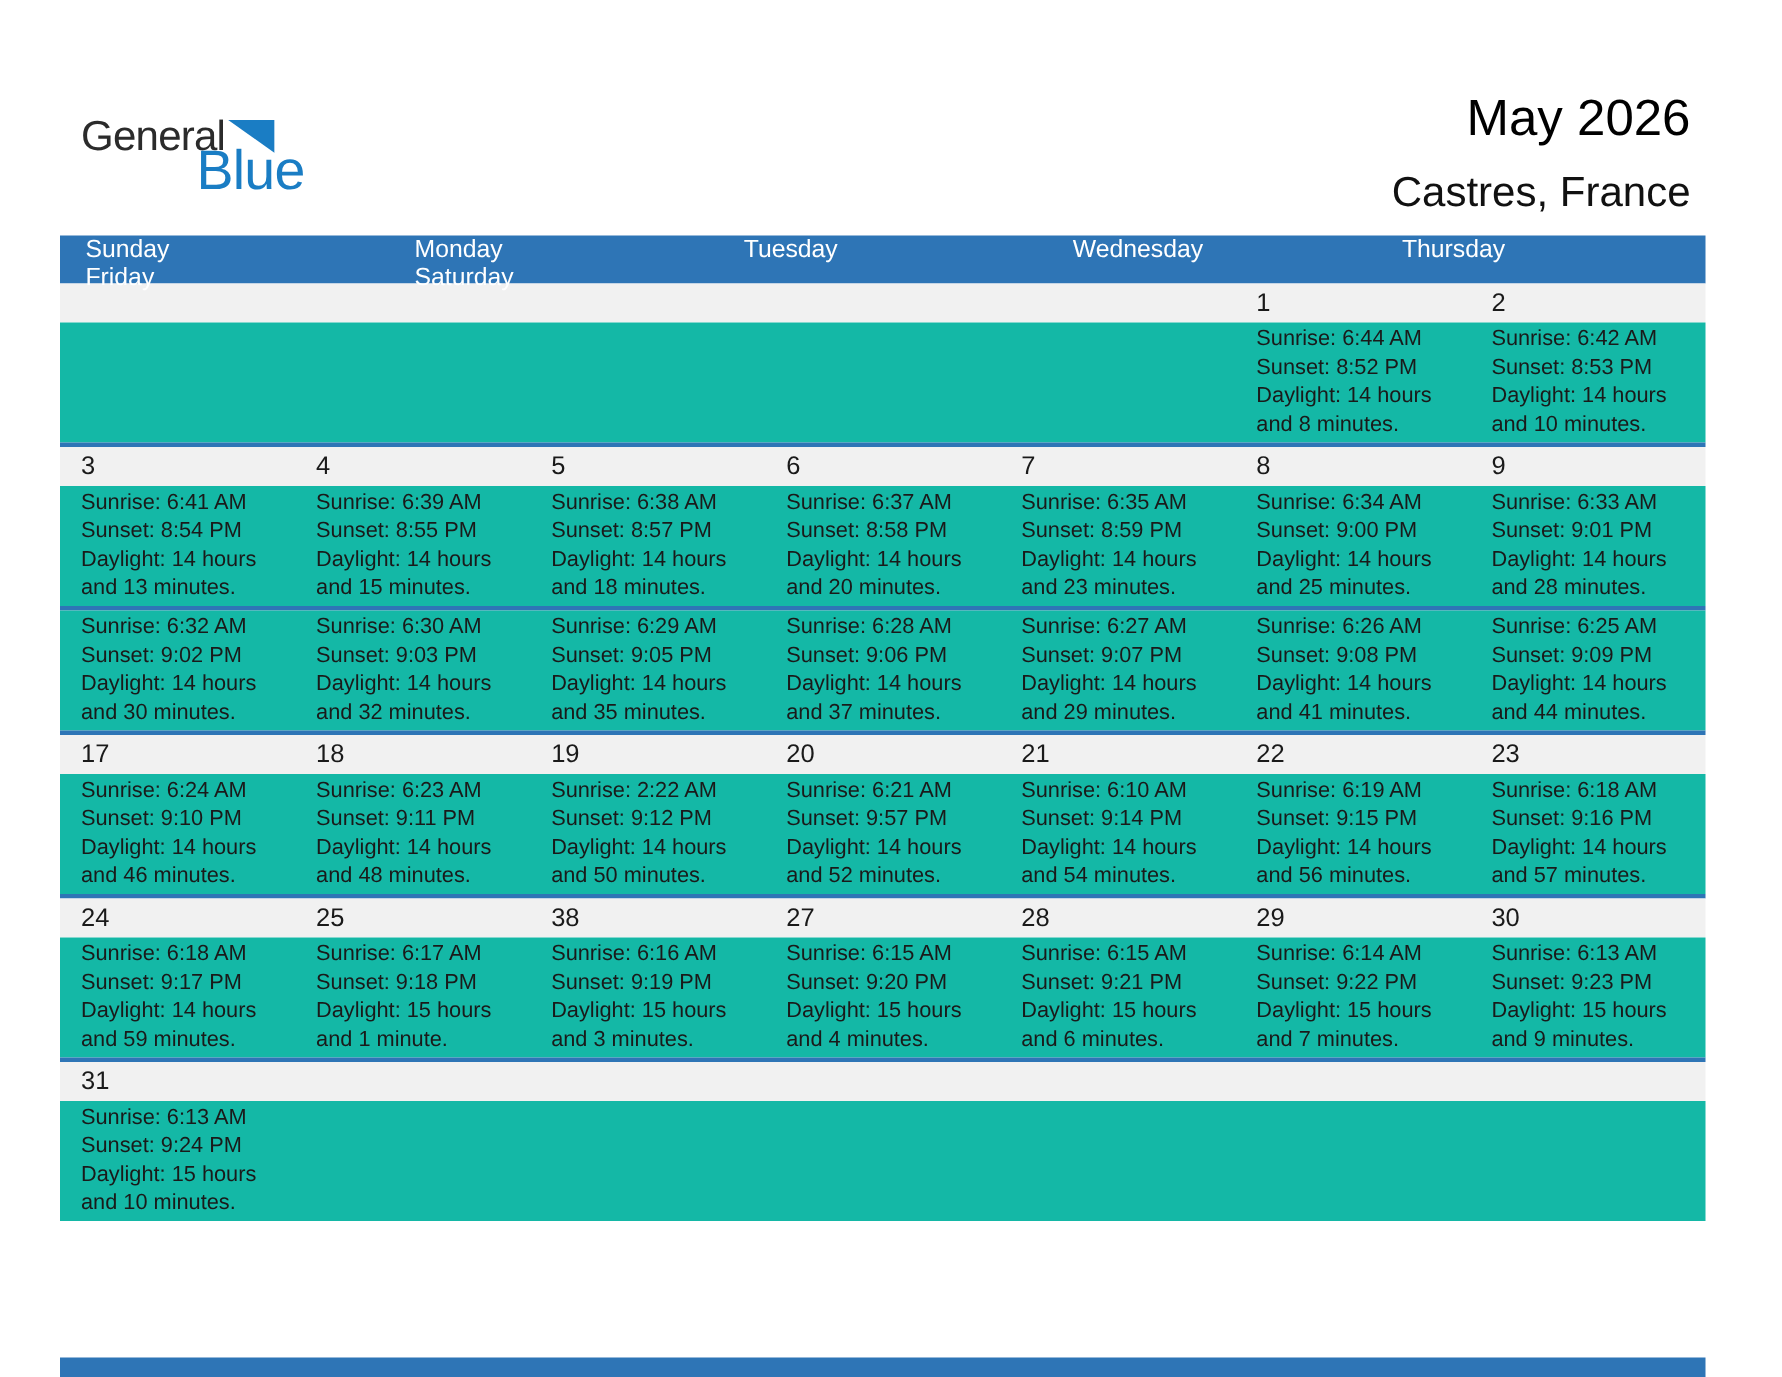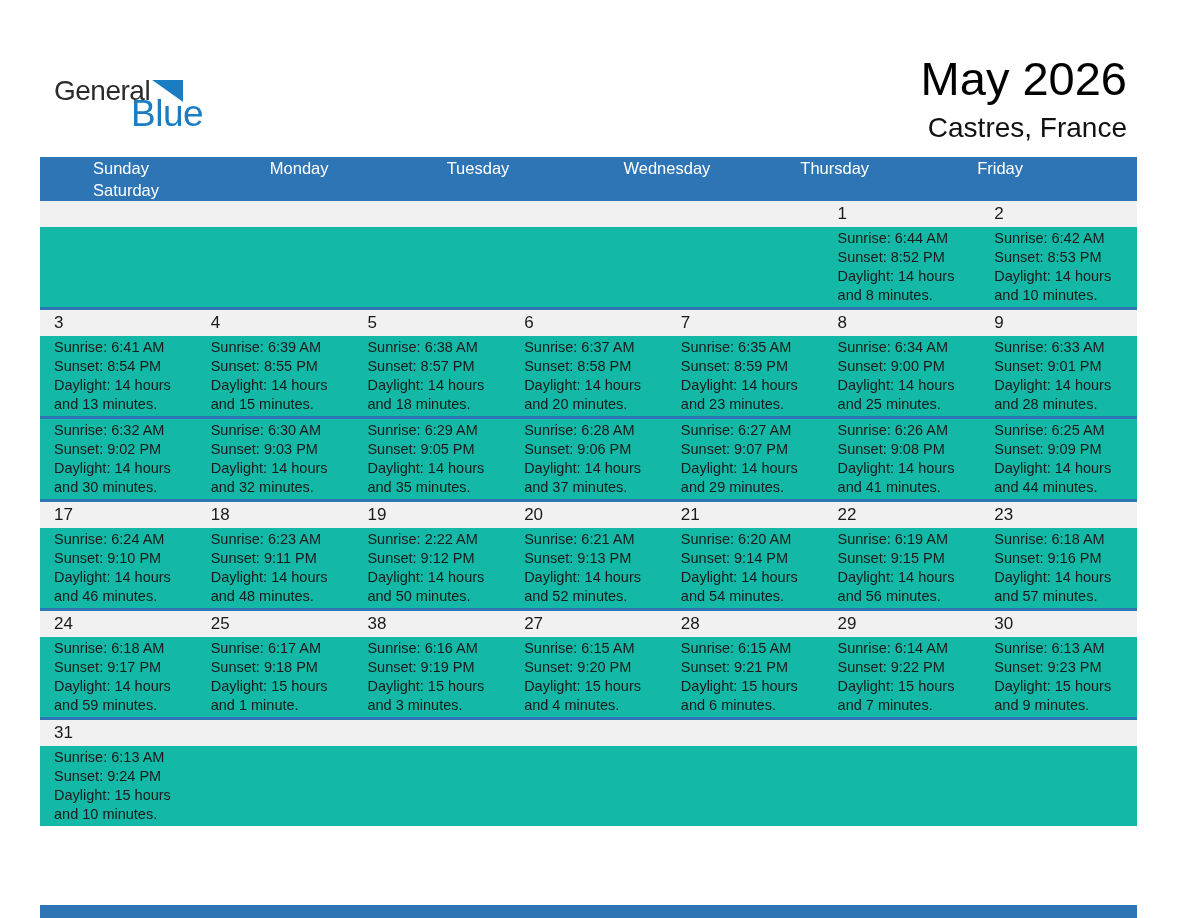--- a/index.html
+++ b/index.html
@@ -25,28 +25,28 @@
   .logo-general{font-size:28px;letter-spacing:-0.5px;color:var(--logo-dark);}
   .logo-triangle{
     display:inline-block;width:31px;height:22px;margin-left:2px;margin-top:4px;
     background:var(--logo-blue);
     clip-path:polygon(0 0,100% 0,100% 100%);
   }
   .logo-blue{font-size:37px;letter-spacing:-0.5px;color:var(--logo-blue);margin-left:77px;margin-top:-7px;line-height:30px;}
 
   
   .title-block{position:absolute;top:57px;right:61px;text-align:right;}
-  .month-title{font-size:47px;color:#000;line-height:44px;}
+  .month-title{font-size:34px;color:#000;line-height:44px;}
   .location-subtitle{font-size:28px;color:#111;margin-top:11px;}
 
   
   .calendar{position:absolute;left:40px;top:157px;width:1097px;}
   .weekday-header{
-    display:grid;grid-template-columns:repeat(6,1fr);
-    background:var(--accent-blue);height:44px;align-items:center;padding-left:36px;
+    display:grid;grid-template-columns:repeat(5,1fr);
+    background:var(--accent-blue);height:32px;align-items:center;
   }
   .wd{color:var(--header-text);font-size:16.5px;padding-left:17px;white-space:nowrap;}
 
   .week + .week{border-top:3px solid var(--accent-blue);}
   .band{display:grid;grid-template-columns:repeat(7,1fr);background:var(--band-gray);height:26px;}
   .day-num{font-size:17px;color:var(--text-dark);padding-left:14px;padding-top:3px;}
   .week-body{display:grid;grid-template-columns:repeat(7,1fr);background:#14b8a6;}
   .day-details{padding:2px 6px 2px 14px;}
   .detail-line{font-size:14.5px;line-height:19px;color:var(--text-dark);white-space:nowrap;}
 
@@ -237,26 +237,26 @@
               <div class="detail-line">and 48 minutes.</div>
             </div>
             <div class="day-details">
               <div class="detail-line">Sunrise: 2:22 AM</div>
               <div class="detail-line">Sunset: 9:12 PM</div>
               <div class="detail-line">Daylight: 14 hours</div>
               <div class="detail-line">and 50 minutes.</div>
             </div>
             <div class="day-details">
               <div class="detail-line">Sunrise: 6:21 AM</div>
-              <div class="detail-line">Sunset: 9:13 PM</div>
+              <div class="detail-line">Sunset: 9:57 PM</div>
               <div class="detail-line">Daylight: 14 hours</div>
               <div class="detail-line">and 52 minutes.</div>
             </div>
             <div class="day-details">
-              <div class="detail-line">Sunrise: 6:20 AM</div>
+              <div class="detail-line">Sunrise: 6:10 AM</div>
               <div class="detail-line">Sunset: 9:14 PM</div>
               <div class="detail-line">Daylight: 14 hours</div>
               <div class="detail-line">and 54 minutes.</div>
             </div>
             <div class="day-details">
               <div class="detail-line">Sunrise: 6:19 AM</div>
               <div class="detail-line">Sunset: 9:15 PM</div>
               <div class="detail-line">Daylight: 14 hours</div>
               <div class="detail-line">and 56 minutes.</div>
             </div>

